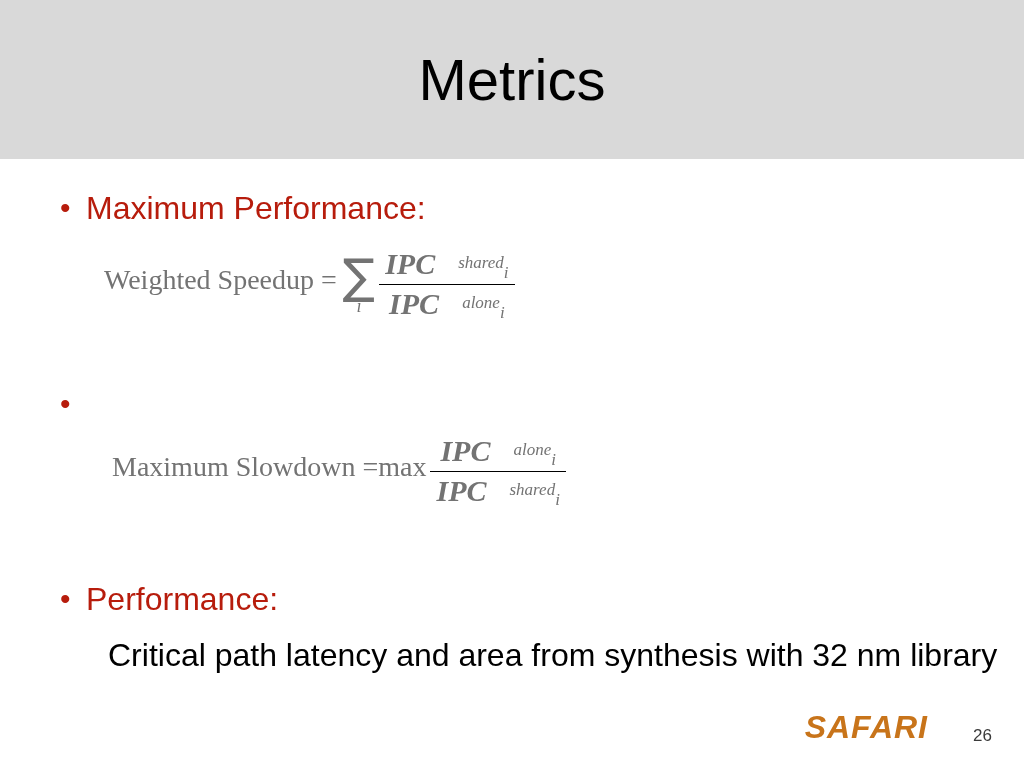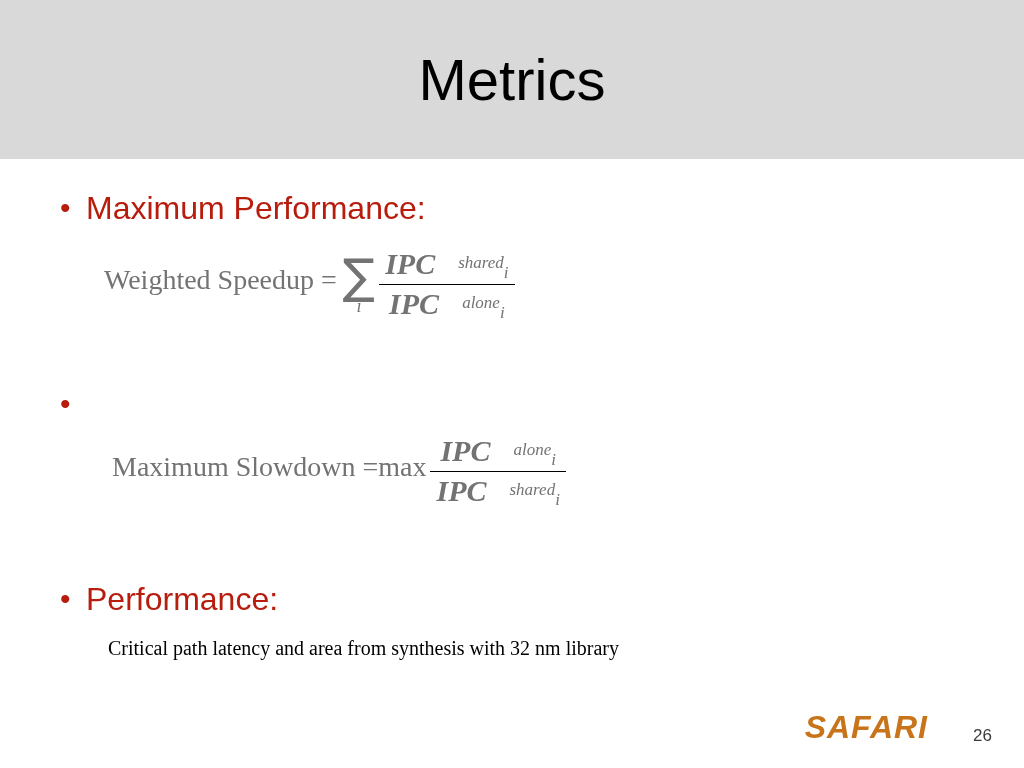--- a/index.html
+++ b/index.html
@@ -143,23 +143,23 @@
     top: 88px;
   }
   #formula-ms {
     left: 112px;
     top: 275px;
   }
   .subtext {
     position: absolute;
     left: 108px;
     top: 478px;
-    font-size: 20px;
+    font-size: 32px;
     color: #000000;
-    font-family: Liberation Serif, serif;
+    font-family: Liberation Sans, sans-serif;
   }
   .safari-logo {
     position: absolute;
     right: 96px;
     bottom: 22px;
     font-size: 32px;
     font-weight: bold;
     font-style: italic;
     color: #c8741a;
     letter-spacing: 1px;

